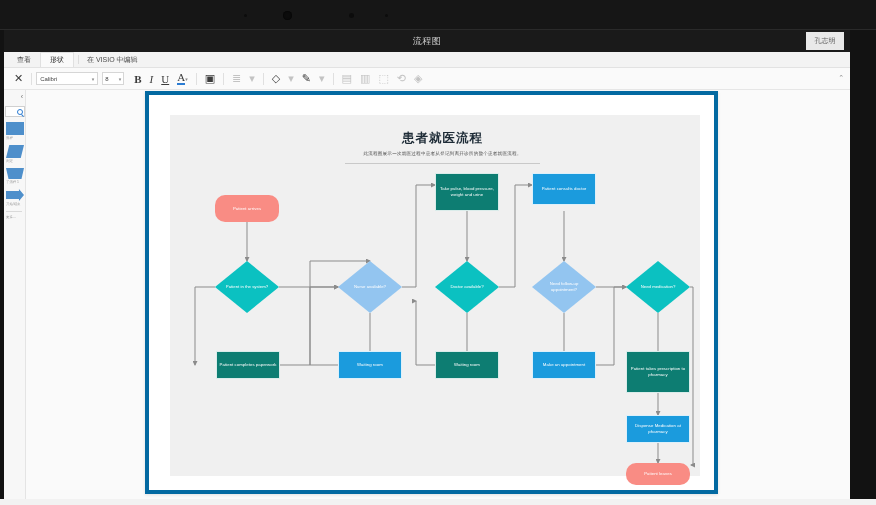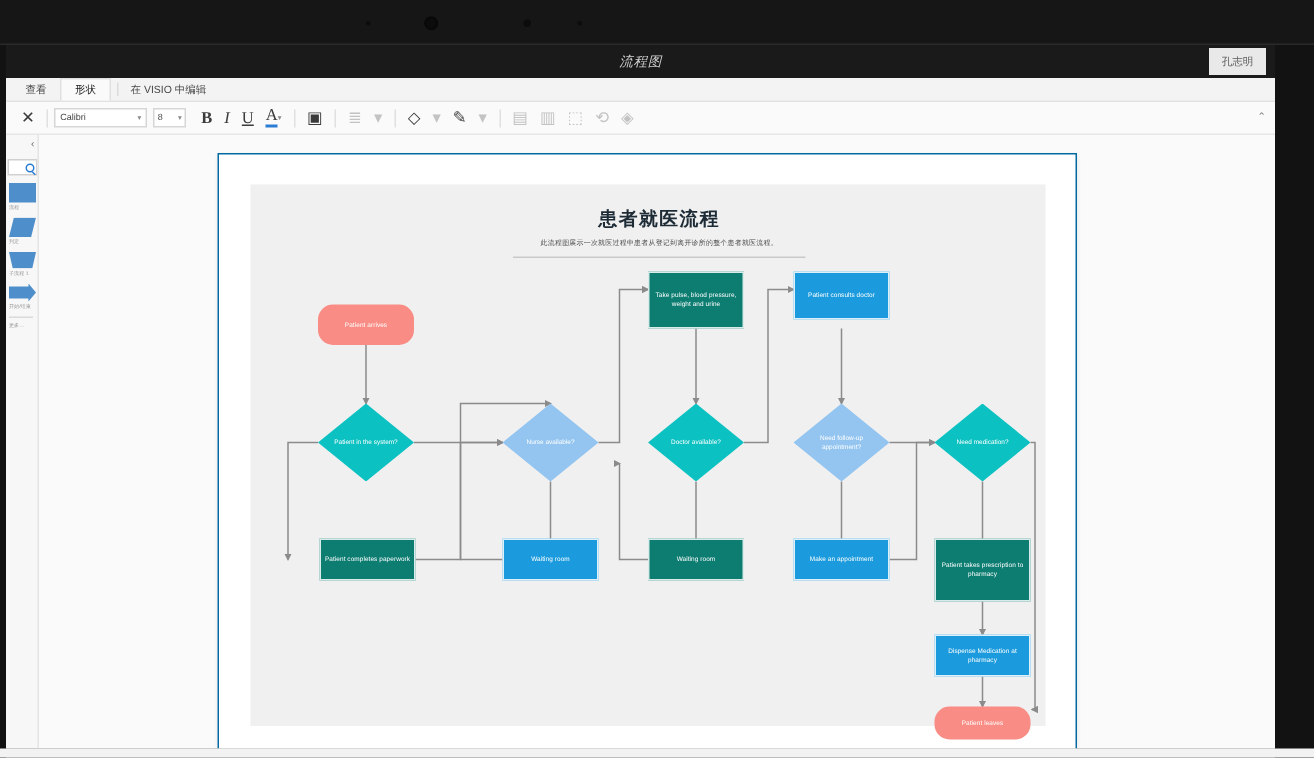--- a/index.html
+++ b/index.html
@@ -41,21 +41,21 @@
   }
 
   
   #titlebar {
     position: relative;
     height: 22px;
     background: #1a1a1a;
     color: #d8d8d8;
     display: flex; align-items: center; justify-content: center;
   }
-  #doc-title { font-size: 9px; letter-spacing: .5px; color: #cfcfcf; font-style: italic; }
+  #doc-title { font-size: 9px; letter-spacing: .5px; color: #cfcfcf; }
   #account-chip {
     position: absolute; right: 6px; top: 2px;
     height: 18px; min-width: 38px;
     background: #e9e9e9; color: #5d5d5d;
     font-size: 7px; display: flex; align-items: center; justify-content: center;
     padding: 0 5px;
   }
 
   
   #tabbar {
@@ -131,24 +131,24 @@
   .shape-thumb.para  { clip-path: polygon(0 0, 100% 0, 86% 100%, 14% 100%); height: 11px; }
   .shape-thumb.arrow { clip-path: polygon(0 16%, 72% 16%, 72% 0, 100% 50%, 72% 100%, 72% 84%, 0 84%); height: 12px; }
   .shape-label { font-size: 3.4px; color: #9a9a9a; line-height: 5px; margin-top: 1px; white-space: nowrap; }
   .pane-divider { width: 16px; height: 1px; background: #dadada; margin: 4px 0 3px 2px; }
 
   
   #canvas-area {
     flex: 1; background: #fafafa; position: relative; overflow: hidden;
   }
   #page {
-    position: absolute; left: 119px; top: 12px;
+    position: absolute; left: 119px; top: 1px;
     width: 573px; height: 403px;
     background: #ffffff;
-    border: 1px solid #0369a1;
+    border: 4px solid #0369a1;
     box-shadow: 0 1px 3px rgba(0,0,0,.10);
   }
   #drawing {
     position: absolute; left: 21px; top: 20px;
     width: 530px; height: 361px;
     background: #f0f0f0;
   }
 
   
   #diagram-header {

